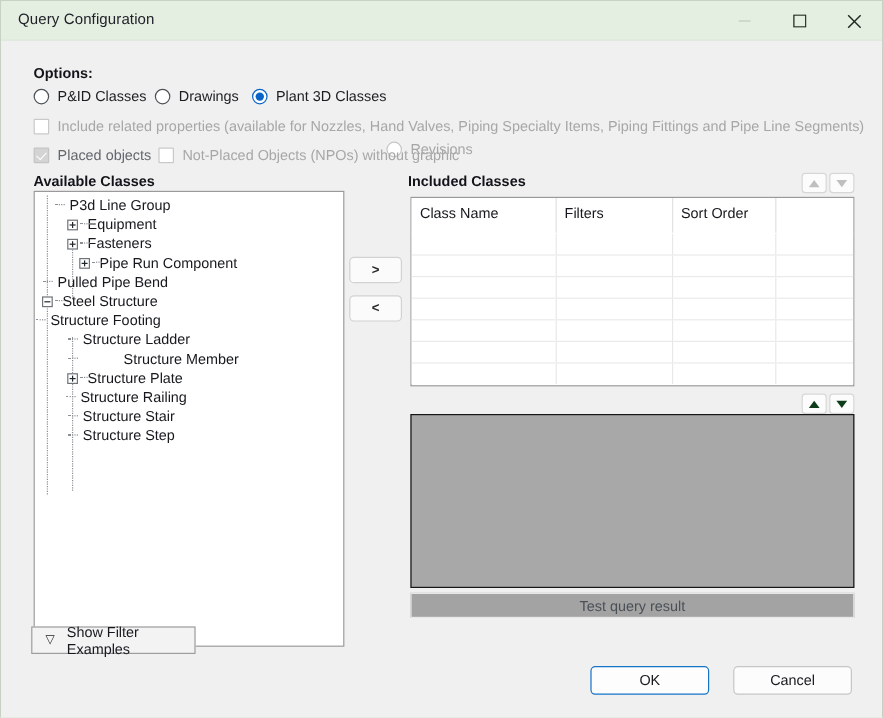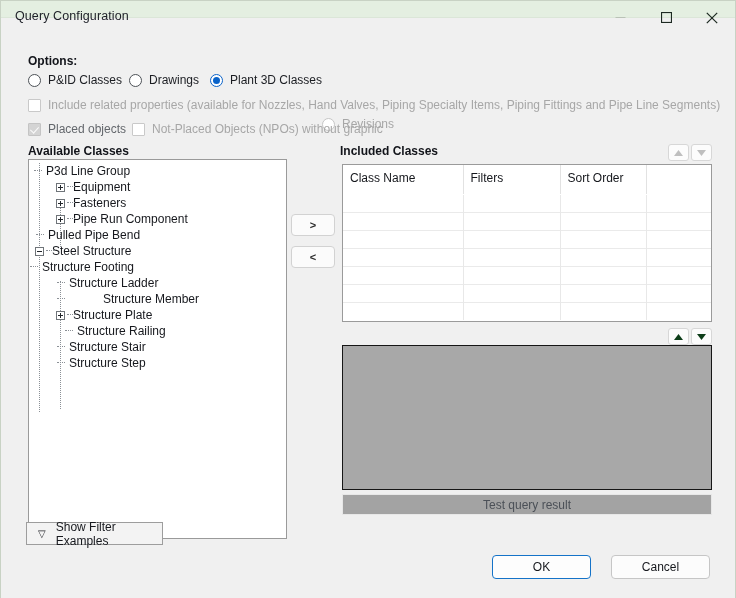--- a/index.html
+++ b/index.html
@@ -25,21 +25,21 @@
     height: 598px;
     background: #f0f0f0;
     box-sizing: border-box;
     border: 1px solid #c8d2c4;
   }
 
   .titlebar {
     position: absolute;
     left: 0; top: 0;
     width: 100%;
-    height: 17px;
+    height: 33px;
     background: #e4efe1;
     border-bottom: 1px solid #dbe6d8;
     box-sizing: border-box;
   }
   .title-text {
     position: absolute;
     left: 14px; top: 8px;
     font-size: 12.5px;
     color: #20232a;
     letter-spacing: 0.1px;
@@ -385,35 +385,35 @@
     </div>
 
     <div class="section-label" style="left:27px; top:110px;">Available Classes</div>
     <div class="panel" style="left:27px; top:125px; width:259px; height:380px;">
       <div class="tree">
 
         <div class="vline" style="left:10px; top:0px; height:249px;"></div>
         <div class="vline" style="left:31px; top:38px; height:48px;"></div>
         <div class="vline" style="left:31px; top:118px; height:128px;"></div>
 
-        <div class="tnode" style="padding-left:4px;">
+        <div class="tnode" style="padding-left:4px;margin-left:12px;">
           <span class="tdots"></span>
           <span class="tlabel">P3d Line Group</span>
         </div>
         <div class="tnode" style="padding-left:27px;">
           <span class="twist plus"></span>
           <span class="tdots" style="width:5px;"></span>
           <span class="tlabel">Equipment</span>
         </div>
         <div class="tnode" style="padding-left:27px;">
           <span class="twist plus"></span>
           <span class="tdots" style="width:5px;"></span>
           <span class="tlabel">Fasteners</span>
         </div>
-        <div class="tnode" style="padding-left:27px;">
+        <div class="tnode" style="padding-left:37px;">
           <span class="twist plus"></span>
           <span class="tdots" style="width:5px;"></span>
           <span class="tlabel">Pipe Run Component</span>
         </div>
         <div class="tnode" style="padding-left:6px;">
           <span class="tdots"></span>
           <span class="tlabel">Pulled Pipe Bend</span>
         </div>
         <div class="tnode" style="padding-left:6px;">
           <span class="twist"></span>
@@ -430,21 +430,21 @@
         </div>
         <div class="tnode" style="padding-left:27px;gap:34px;">
           <span class="tdots"></span>
           <span class="tlabel">Structure Member</span>
         </div>
         <div class="tnode" style="padding-left:27px;">
           <span class="twist plus"></span>
           <span class="tdots" style="width:5px;"></span>
           <span class="tlabel">Structure Plate</span>
         </div>
-        <div class="tnode" style="padding-left:35px;">
+        <div class="tnode" style="padding-left:25px;">
           <span class="tdots"></span>
           <span class="tlabel">Structure Railing</span>
         </div>
         <div class="tnode" style="padding-left:27px;">
           <span class="tdots"></span>
           <span class="tlabel">Structure Stair</span>
         </div>
         <div class="tnode" style="padding-left:27px;">
           <span class="tdots"></span>
           <span class="tlabel">Structure Step</span>

